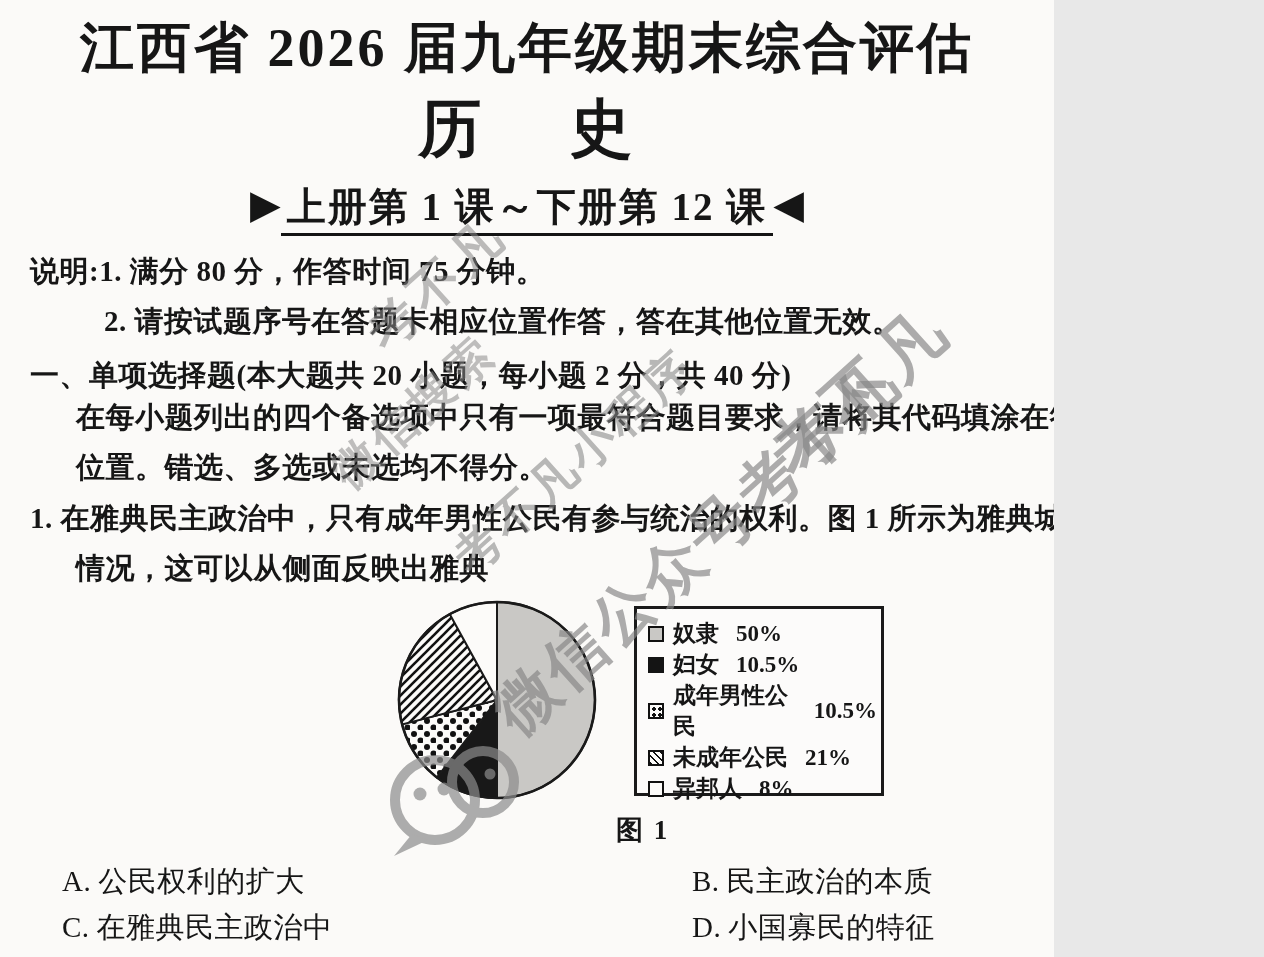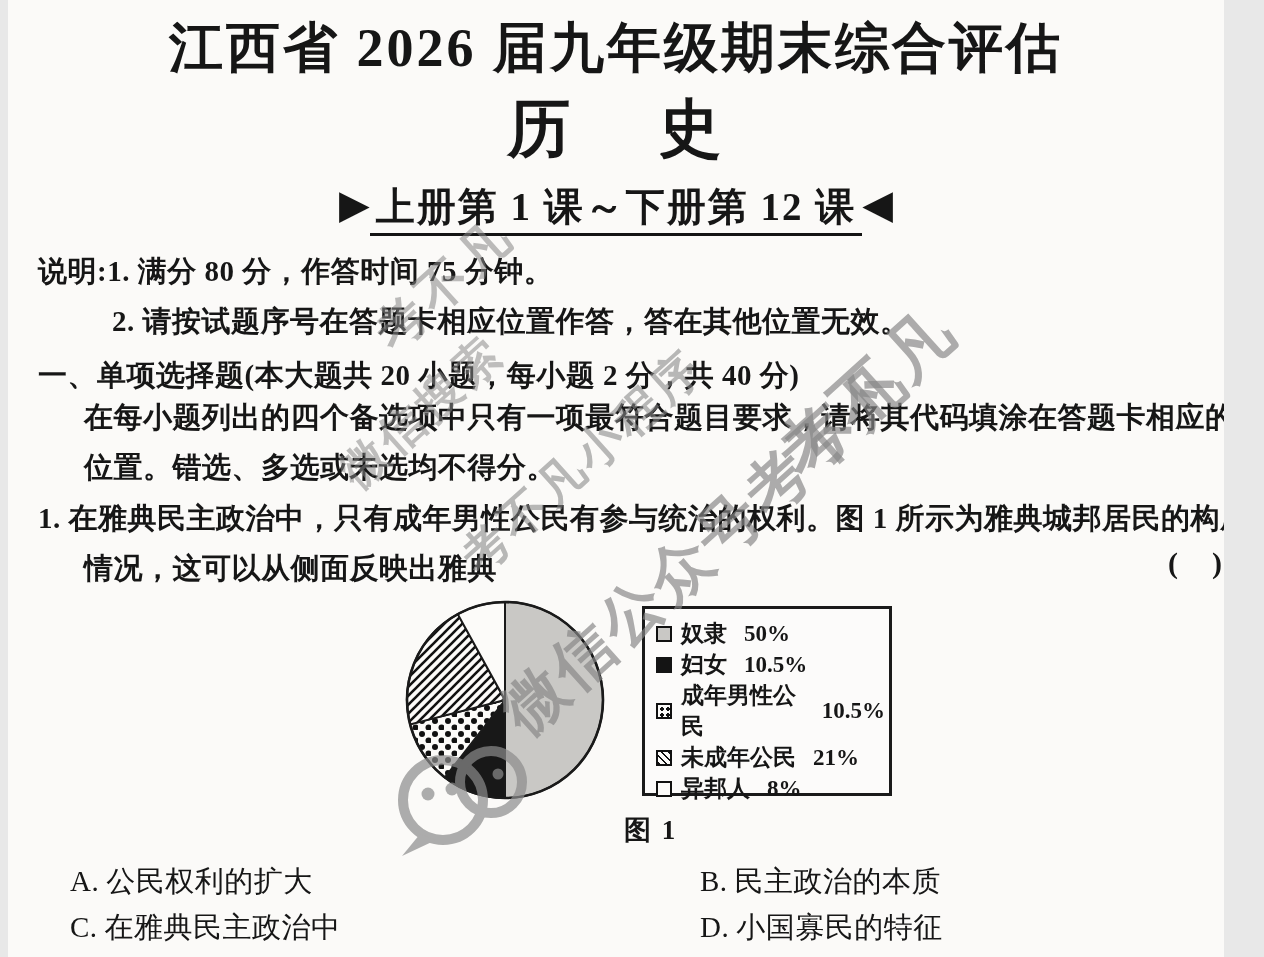--- a/index.html
+++ b/index.html
@@ -1,20 +1,19 @@
 <!DOCTYPE html>
 <html><head>
 <meta charset="utf-8">
 <style>
   html,body{margin:0;padding:0;background:#e8e8e8;}
   .page{
-    position:relative;width:1216px;height:957px;overflow:hidden;
+    position:relative;width:1054px;height:957px;overflow:hidden;
     background:#fbfaf8;color:#161616;
     font-family:"Liberation Serif","DejaVu Serif",serif;
-    margin-left:8px;
   }
   .t{position:absolute;white-space:nowrap;}
   .doc-title{
     left:0;right:0;top:12px;text-align:center;
     font-size:54px;font-weight:700;letter-spacing:3px;
   }
   .doc-subtitle{
     left:0;right:0;top:86px;text-align:center;
     font-size:63px;font-weight:700;word-spacing:64px;letter-spacing:4px;
   }

